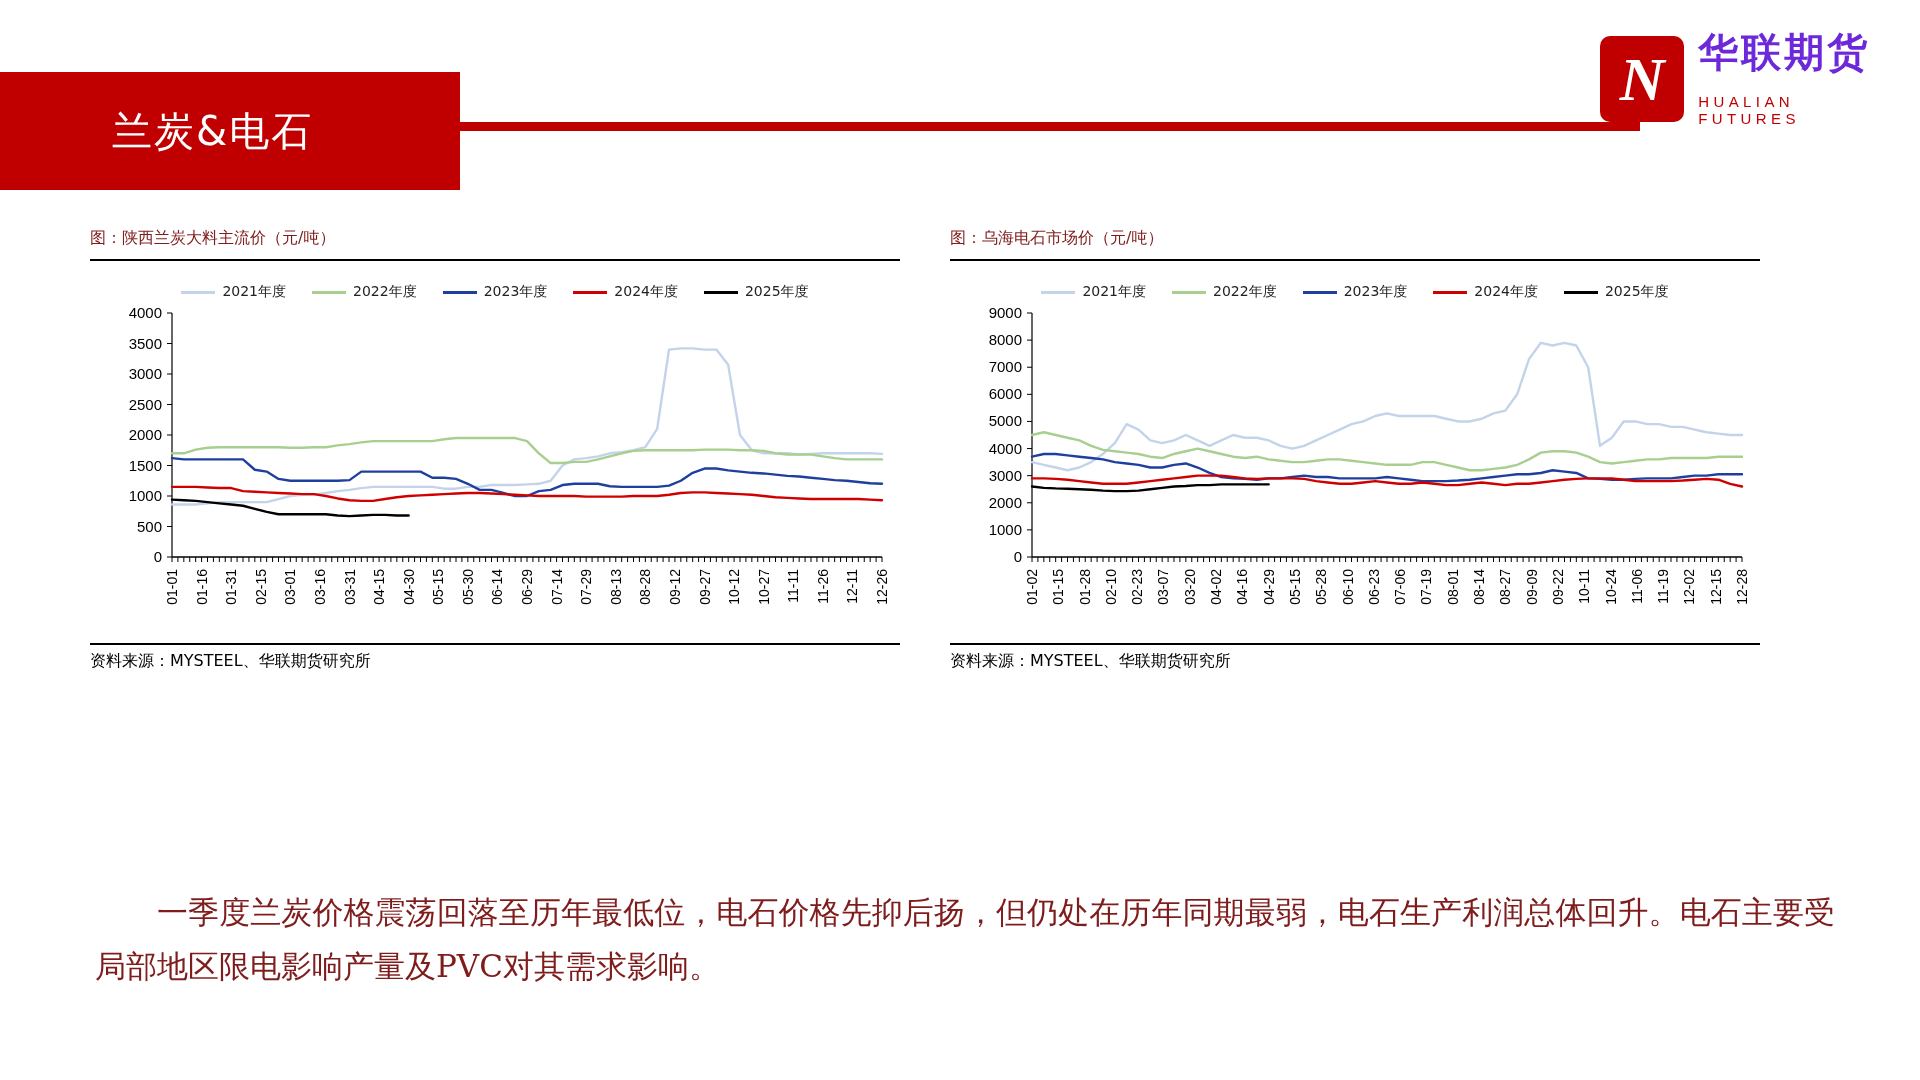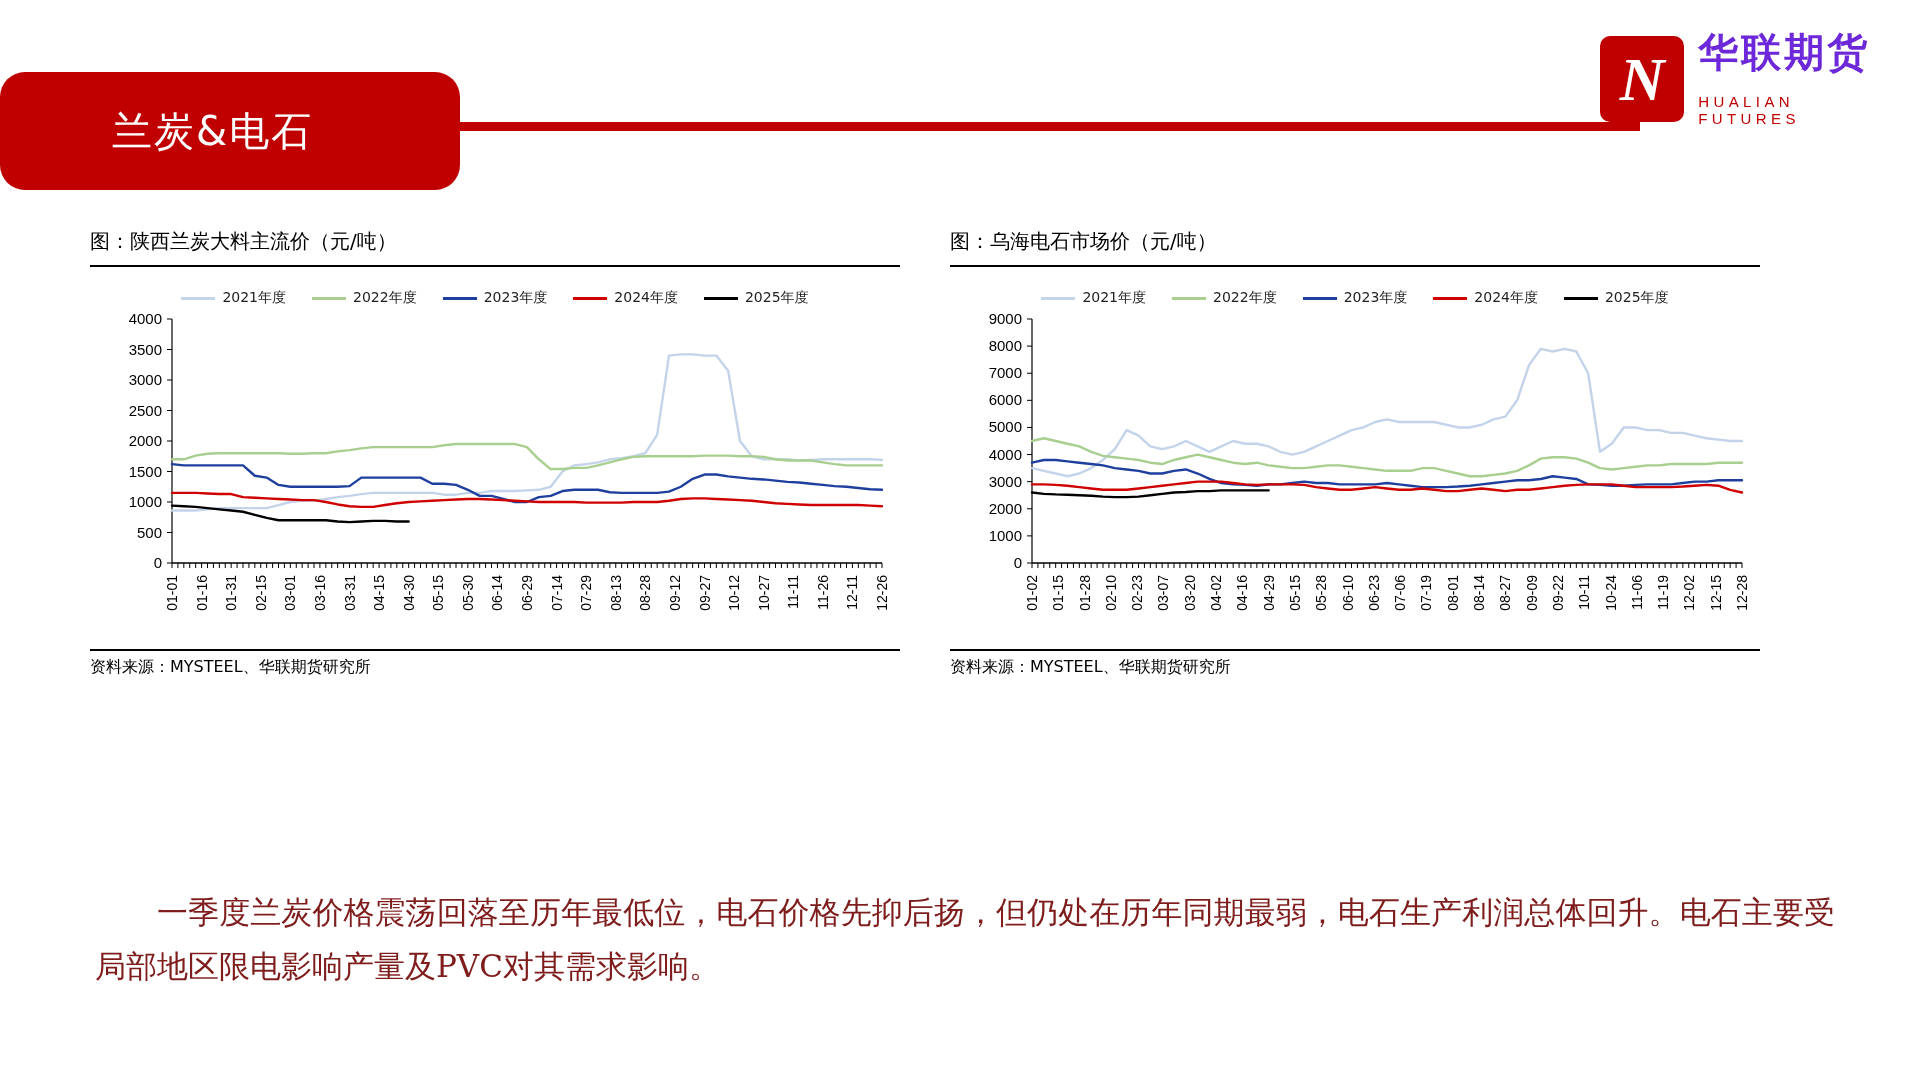--- a/index.html
+++ b/index.html
@@ -7,21 +7,21 @@
     width:1920px;height:1080px;
     background:#ffffff;
     font-family:"Liberation Sans","DejaVu Sans",sans-serif;
     position:relative;
     overflow:hidden;
   }
   
   .title-block{
     position:absolute;left:0;top:72px;width:460px;height:118px;
     background:#c00000;
-    display:flex;align-items:center;border-radius:25px;
+    display:flex;align-items:center;
   }
   .title-text{
     color:#ffffff;font-size:40px;letter-spacing:2px;margin-left:112px;
     font-family:"DejaVu Sans","Liberation Sans",sans-serif;
   }
   .title-rule{
     position:absolute;left:460px;top:122px;width:1180px;height:9px;background:#c00000;
   }
   .logo{
     position:absolute;right:20px;top:36px;width:300px;height:86px;
@@ -38,21 +38,21 @@
   .logo-text{margin-left:14px;}
   .logo-cn{color:#6d28d9;font-size:40px;font-weight:bold;letter-spacing:3px;
     font-family:"DejaVu Sans","Liberation Sans",sans-serif;line-height:1.05;}
   .logo-en{color:#c00000;font-size:15px;letter-spacing:4.4px;margin-top:20px;}
 
   
   .panel{position:absolute;top:228px;width:810px;}
   .panel.left{left:90px;}
   .panel.right{left:950px;}
   .panel-title{
-    font-size:20px;color:#000000;padding-bottom:10px;
+    font-size:16px;color:#7f1d1d;padding-bottom:10px;
     font-family:"DejaVu Sans","Liberation Sans",sans-serif;
   }
   .hr{height:2px;background:#000;width:100%;}
   .legend{
     display:flex;justify-content:center;gap:26px;margin-top:22px;margin-bottom:4px;
   }
   .legend-item{display:flex;align-items:center;gap:7px;font-size:14px;color:#222;
     font-family:"DejaVu Sans","Liberation Sans",sans-serif;}
   .legend-swatch{width:34px;height:3px;display:inline-block;}
   .chart-wrap{position:relative;width:810px;height:330px;}

